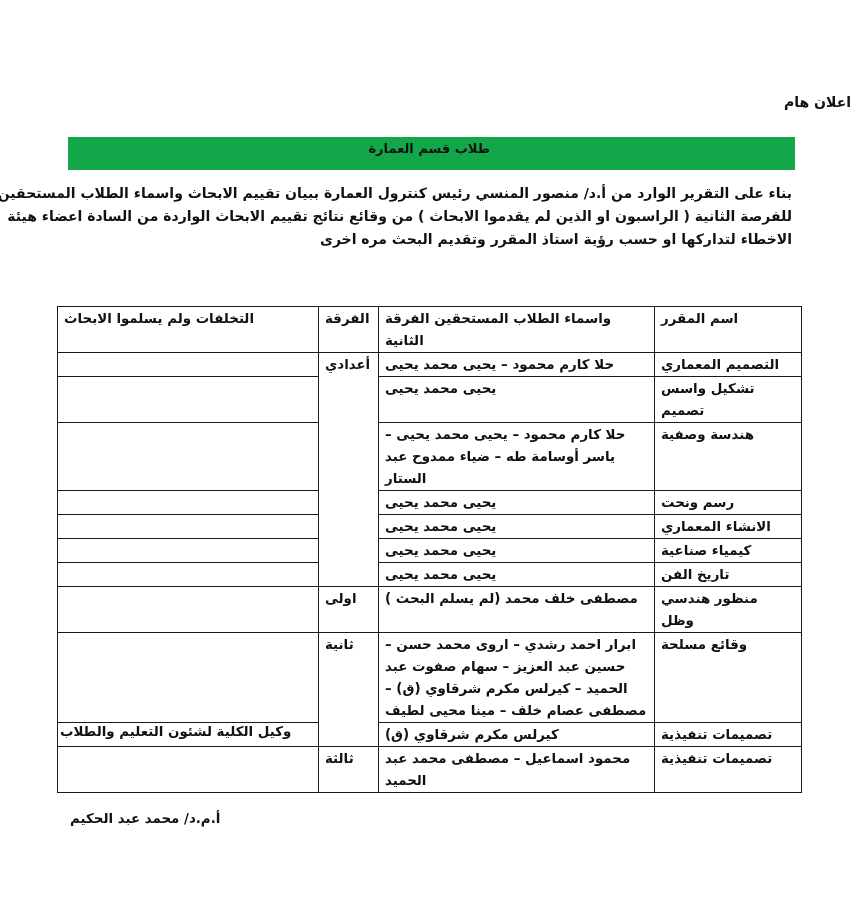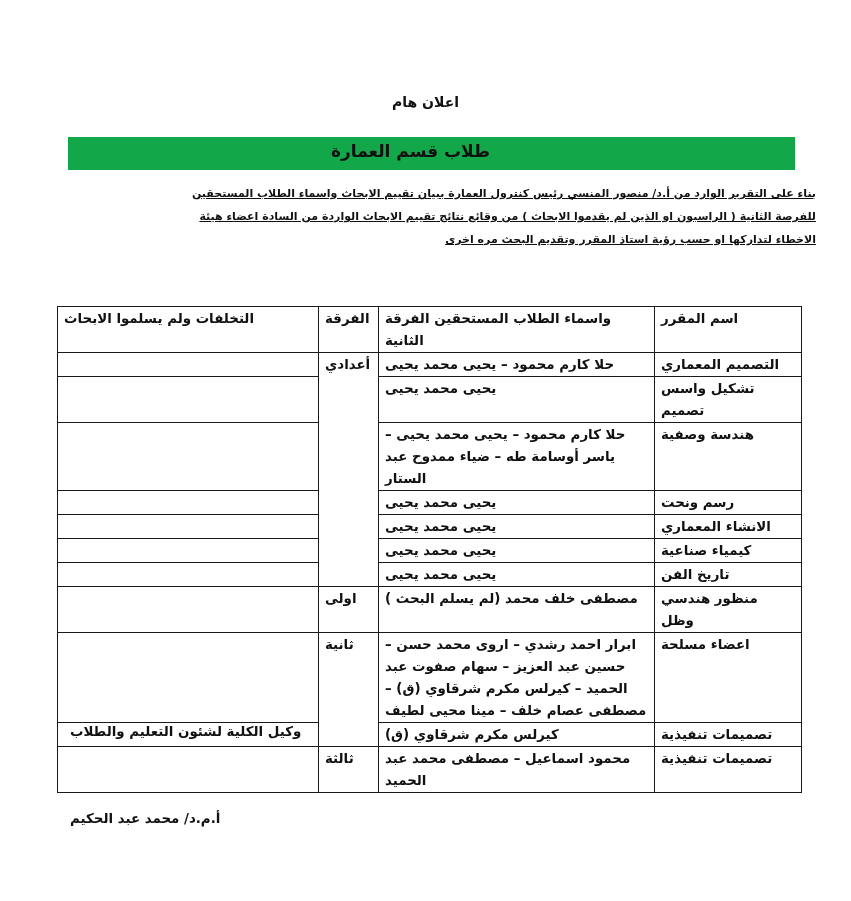--- a/index.html
+++ b/index.html
@@ -1,33 +1,33 @@
 <!DOCTYPE html>
 <html><head>
 <meta charset="utf-8">
 <style>
   html, body { margin: 0; padding: 0; }
   body {
     width: 851px; height: 901px; background: #ffffff; position: relative; overflow: hidden;
     font-family: "DejaVu Sans", "Liberation Sans", sans-serif; color: #111;
   }
   .notice-title {
-    position: absolute; top: 94px; left: 0; width: 851px; text-align: center;
+    position: absolute; top: 94px; left: 0; width: 851px; 
     font-size: 14px; font-weight: bold; direction: rtl;
   }
   .banner {
     position: absolute; left: 68px; top: 137px; width: 727px; height: 33px;
     background: #12a84a;
   }
   .banner-text {
-    position: absolute; right: 305px; top: 4px; font-size: 17px; font-weight: bold; color: #111; direction: rtl; white-space: nowrap;
+    position: absolute; right: 305px; top: 4px; font-size: 13px; font-weight: bold; color: #111; direction: rtl; white-space: nowrap;
   }
   .intro {
-    position: absolute; left: 84px; top: 182px; width: 732px;
-    direction: rtl; text-align: justify; font-size: 11px; font-weight: bold; line-height: 23px; text-decoration: underline;
+    position: absolute; left: 60px; top: 182px; width: 732px;
+    direction: rtl; text-align: justify; font-size: 14px; font-weight: bold; line-height: 23px;
   }
   .intro p { margin: 0; white-space: nowrap; text-align: right; }
   table.grid {
     position: absolute; left: 57px; top: 306px; width: 744px;
     border-collapse: collapse; direction: rtl; table-layout: fixed;
     font-size: 13.4px; font-weight: bold;
   }
   table.grid td, table.grid th {
     border: 1.5px solid #1a1a1a; padding: 1px 6px 0 6px; vertical-align: top; text-align: left;
     line-height: 22px;
@@ -37,21 +37,21 @@
   col.c-names { width: 276px; }
   col.c-year { width: 60px; }
   col.c-missing { width: 261px; }
   .r-h { height: 21px; }
   .r1 { height: 22px; }
   .r3 { height: 66px; }
   .r8 { height: 28px; }
   .r9 { height: 88px; }
   .r11 { height: 45px; }
   .signature {
-    position: absolute; left: 70px; top: 724px; direction: rtl; font-size: 13.4px; font-weight: bold; white-space: nowrap;
+    position: absolute; left: 60px; top: 724px; direction: rtl; font-size: 13.4px; font-weight: bold; white-space: nowrap;
   }
   .signer {
     position: absolute; left: 70px; top: 766px; direction: rtl; font-size: 13.4px; font-weight: bold; white-space: nowrap; margin-top: 45px;
   }
 </style>
 </head>
 <body>
 
 <div class="notice-title">اعلان هام</div>
 
@@ -118,21 +118,21 @@
   </tr>
 
   <tr class="r8">
     <td>منظور هندسي وظل</td>
     <td>مصطفى خلف محمد (لم يسلم البحث )</td>
     <td>اولى</td>
     <td></td>
   </tr>
 
   <tr class="r9">
-    <td>اعضاء مسلحة</td>
+    <td>وقائع مسلحة</td>
     <td>ابرار احمد رشدي – اروى محمد حسن – حسين عبد العزيز – سهام صفوت عبد الحميد – كيرلس مكرم شرقاوي (ق) – مصطفى عصام خلف – مينا محيى لطيف</td>
     <td rowspan="2">ثانية</td>
     <td></td>
   </tr>
   <tr class="r1">
     <td>تصميمات تنفيذية</td>
     <td>كيرلس مكرم شرقاوي (ق)</td>
     <td></td>
   </tr>
 

